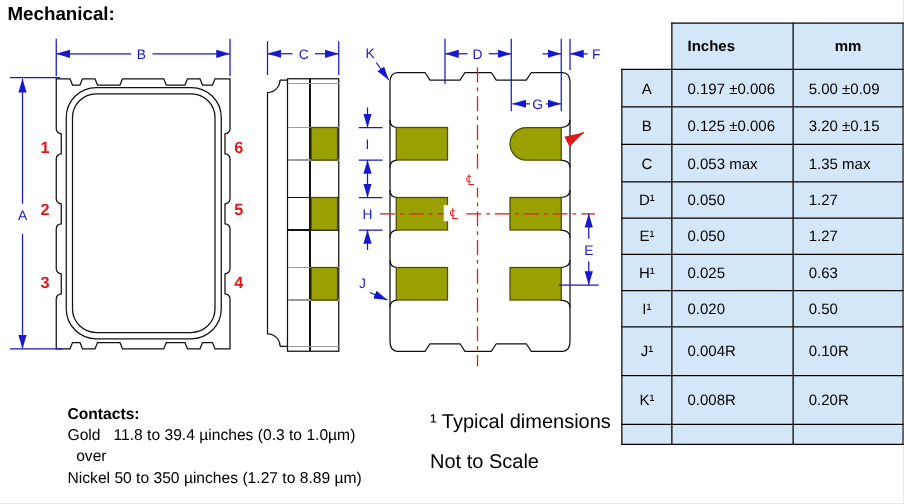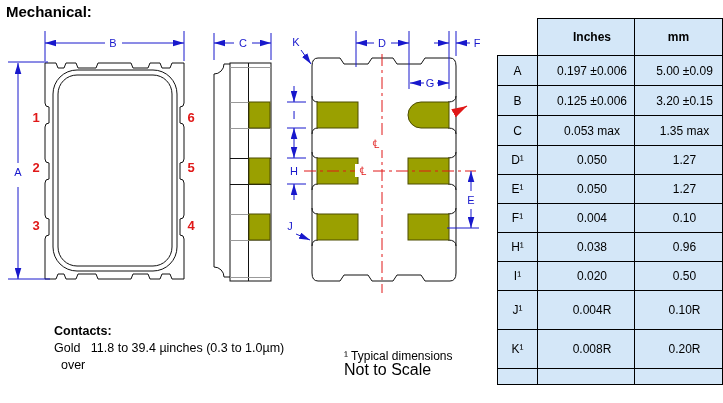--- a/index.html
+++ b/index.html
@@ -22,30 +22,30 @@
   .pad{fill:var(--pad);stroke:var(--pad-stroke);stroke-width:1;}
   .dt{fill:var(--dim);font:11px "Liberation Sans",sans-serif;text-anchor:middle;}
   .pn{fill:var(--red);font:bold 13px "Liberation Sans",sans-serif;text-anchor:middle;}
   .cls{fill:var(--red);font:12px "Liberation Sans",sans-serif;text-anchor:middle;}
   .mfb{fill:var(--dim);}
   .mfr{fill:var(--red);}
   .wbg{fill:#fff;}
   
   .dim-table{position:absolute;left:497px;top:18px;width:225px;border-collapse:collapse;table-layout:fixed;}
   .dim-table th,.dim-table td{border:1px solid #000;background:var(--tbl);
-      font-size:12px;font-family:"Liberation Sans",sans-serif;padding:0 0 0 12px;text-align:center;}
+      font-size:12px;font-family:"Liberation Sans",sans-serif;padding:0 0 0 12px;text-align:left;}
   .dim-table th{font-weight:bold;}
   .dim-table th.mmh{text-align:center;padding:11px;}
   .dim-table td.cell-label{text-align:center;padding:0;}
   .dim-table .corner{border:none;background:#fff;}
   .dim-table thead tr{height:30px;}
   .dim-table tr.h30{height:30px;} .dim-table tr.h29{height:29px;}
   .dim-table tr.h39{height:39px;} .dim-table tr.h16{height:16px;}
   
-  .note-typical{position:absolute;left:344px;top:329px;font-size:12px;margin-top:20px;}
+  .note-typical{position:absolute;left:344px;top:329px;font-size:16px;}
   .note-scale{position:absolute;left:344px;top:361px;font-size:16px;}
   .contacts{position:absolute;left:54px;top:323px;font-size:12.5px;line-height:17px;}
   .contacts .hd{font-weight:bold;}
   .contacts div{white-space:pre;}
 </style>
 </head>
 <body>
 
 <div class="page">
 
@@ -224,28 +224,23 @@
           <td class="cell-label">D¹</td>
           <td class="cell-val">0.050</td>
           <td class="cell-val">1.27</td>
         </tr>
         <tr class="h29">
           <td class="cell-label">E¹</td>
           <td class="cell-val">0.050</td>
           <td class="cell-val">1.27</td>
         </tr>
         <tr class="h29">
-          <td class="cell-label">F¹</td>
-          <td class="cell-val">0.004</td>
-          <td class="cell-val">0.10</td>
-        </tr>
-        <tr class="h29">
           <td class="cell-label">H¹</td>
-          <td class="cell-val">0.038</td>
-          <td class="cell-val">0.96</td>
+          <td class="cell-val">0.025</td>
+          <td class="cell-val">0.63</td>
         </tr>
         <tr class="h29">
           <td class="cell-label">I¹</td>
           <td class="cell-val">0.020</td>
           <td class="cell-val">0.50</td>
         </tr>
         <tr class="h39">
           <td class="cell-label">J¹</td>
           <td class="cell-val">0.004R</td>
           <td class="cell-val">0.10R</td>
@@ -263,15 +258,16 @@
       </tbody>
   </table>
 
   <div class="note-typical">¹ Typical dimensions</div>
   <div class="note-scale">Not to Scale</div>
 
   <div class="contacts">
     <div class="hd">Contacts:</div>
     <div>Gold   11.8 to 39.4 µinches (0.3 to 1.0µm)</div>
     <div>  over</div>
+    <div>Nickel 50 to 350 µinches (1.27 to 8.89 µm)</div>
   </div>
 
 </div>
 
 </body></html>

